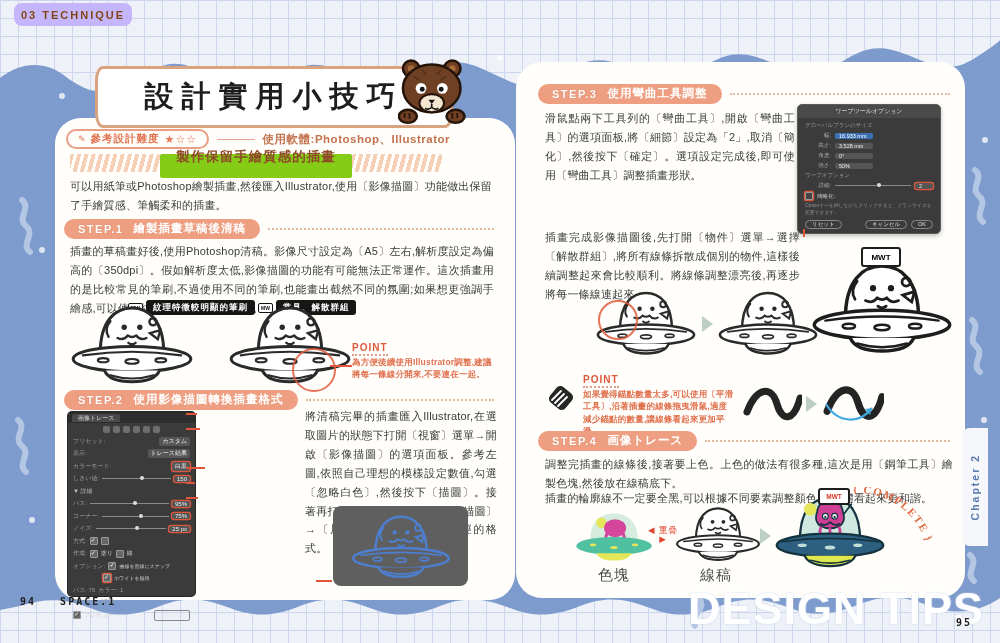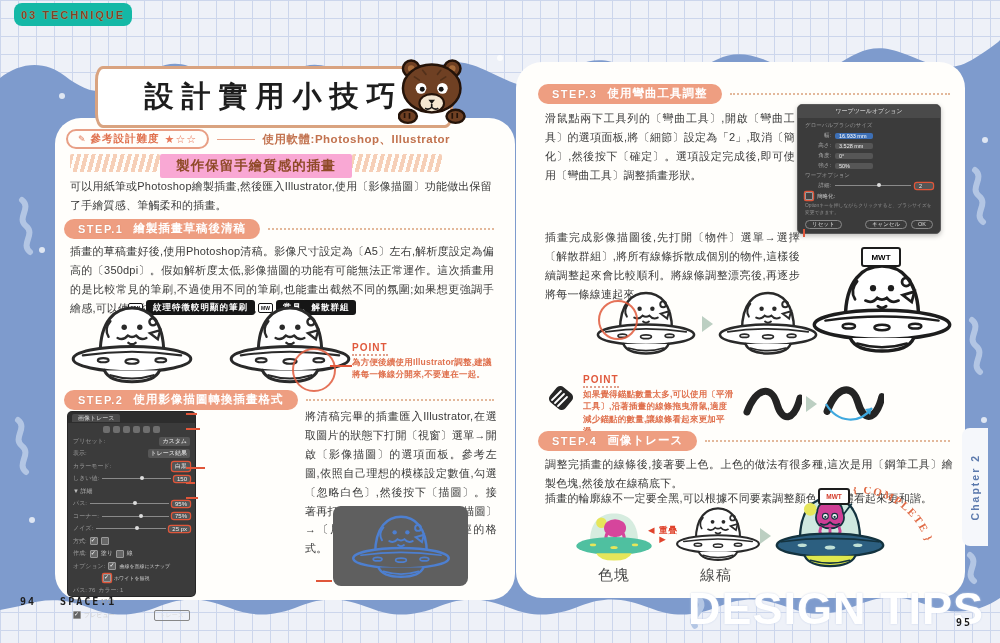--- a/index.html
+++ b/index.html
@@ -5,37 +5,37 @@
   html,body{margin:0;padding:0}
   body{width:1000px;height:643px;position:relative;overflow:hidden;
        font-family:"Liberation Sans","DejaVu Sans",sans-serif;
        background-color:#eef1f8;
        background-image:linear-gradient(to right,#ccd6ec 1px,transparent 1px),
                         linear-gradient(to bottom,#ccd6ec 1px,transparent 1px);
        background-size:18px 18px;}
   .abs{position:absolute}
   .card{position:absolute;background:#fffefb;border-radius:26px}
   
-  .chap-badge{position:absolute;left:14px;top:3px;width:118px;height:23px;background:#14b8a6;border-radius:8px;
+  .chap-badge{position:absolute;left:14px;top:3px;width:118px;height:23px;background:#c4b5fd;border-radius:8px;
       display:flex;align-items:center;justify-content:center;color:#7c4426;font-weight:800;font-size:11px;letter-spacing:2px;
       text-shadow:0 0 1px #e8c9a8}
   .title-banner{position:absolute;left:95px;top:66px;width:352px;height:56px;background:#fff;border:3px solid #d9a380;
       border-radius:8px/14px;display:flex;align-items:center;justify-content:center;z-index:5}
   .title-banner span{font-size:29px;font-weight:800;color:#1d1d1d;letter-spacing:8px}
   
   .diff-row{position:absolute;left:66px;top:129px;width:384px;display:flex;align-items:center;gap:8px;z-index:6}
   .diff-pill{border:2px solid #e89f85;border-radius:12px;padding:1px 10px;display:flex;align-items:center;gap:5px}
   .diff-pill .lab{color:#e0714e;font-size:10.5px;font-weight:bold;letter-spacing:1px}
   .diff-pill .stars{color:#e8795a;font-size:11px;letter-spacing:1px}
   .diff-line{flex:1;border-top:1.5px solid #e8a188;height:0;max-width:120px}
   .software{color:#c2724e;font-size:11.5px;font-weight:bold;letter-spacing:.5px}
   
   .ribbon{position:absolute;left:70px;top:154px;width:372px;height:18px;display:flex;align-items:stretch;z-index:6}
   .rib-side{flex:1;background:repeating-linear-gradient(105deg,#f6cfb7 0 4px,#fffefb 4px 7px);border-radius:2px}
-  .rib-center{background:#f9a8d4;display:flex;align-items:center;padding:12px 16px;border-radius:2px}
+  .rib-center{background:#84cc16;display:flex;align-items:flex-end;padding:12px 16px;border-radius:2px}
   .rib-center span{font-size:13.5px;font-weight:800;color:#8f4a28;letter-spacing:1px}
   
   .body{font-size:11px;line-height:1.72;color:#3a3a3a;letter-spacing:.2px;text-align:justify}
   .steprow{position:absolute;display:flex;align-items:center;gap:8px}
   .step-badge{background:#ee9e81;border-radius:12px;padding:2px 14px 3px;display:flex;align-items:center;gap:10px;white-space:nowrap}
   .step-badge .num{color:#fff;font-weight:800;font-size:11px;letter-spacing:1.5px;text-shadow:0 0 1px #c96f4e}
   .step-badge .ttl{color:#fff;font-weight:800;font-size:11.5px;letter-spacing:1px}
   .dotline{flex:1;border-top:2px dotted #e3b89b;height:0}
   .orange-ann{position:absolute;color:#e0593c;font-weight:bold;font-size:9px;line-height:1.35;letter-spacing:.5px}
   .point-title{color:#e0593c;font-weight:800;font-size:10px;letter-spacing:1px;border-bottom:2px dotted #e0a08c;display:inline-block;padding-bottom:1px}
@@ -74,21 +74,21 @@
   .d-btns{display:flex;gap:4px;margin-top:4px}
   .d-btn{border:1px solid #888;border-radius:6px;padding:0 6px;color:#ddd}
   
   .trace-img{position:absolute;background:#5f5f5f;border-radius:8px;z-index:6;display:flex;align-items:center;justify-content:center}
   .ufo-cap{position:absolute;background:#fff;border:2.5px solid #1d1d1d;border-radius:3px;display:flex;align-items:center;justify-content:center;font-weight:800;z-index:7}
   .arrow-r{position:absolute;width:0;height:0;border-left:11px solid #bccfc2;border-top:8px solid transparent;border-bottom:8px solid transparent;z-index:6}
   .chapter-tab{position:absolute;left:962px;top:428px;width:26px;height:118px;background:#f5f7fb;border-radius:8px 0 0 8px;display:flex;align-items:center;justify-content:center;z-index:4}
   .chapter-tab span{writing-mode:vertical-rl;transform:rotate(180deg);color:#5b79ad;font-weight:800;font-size:10.5px;letter-spacing:2px}
   .design-tips{position:absolute;left:688px;top:583px;font-size:45px;font-weight:800;color:#fff;letter-spacing:1px;z-index:8;text-shadow:0 0 2px #c7d2e8}
   .footer-txt{position:absolute;color:#1d1d1d;font-family:"DejaVu Sans Mono","Liberation Mono",monospace;font-weight:bold;font-size:10px;letter-spacing:2px;z-index:8}
-  .overlap{color:#e0432c;font-weight:700;font-size:8.5px;letter-spacing:1px}
+  .overlap{color:#e0432c;font-weight:400;font-size:8.5px;letter-spacing:1px}
   .small-lab{position:absolute;font-size:15px;color:#4a4a4a;letter-spacing:1px;z-index:6}
 </style>
 </head>
 <body>
 
 <svg width="0" height="0" style="position:absolute">
   <defs>
     <symbol id="ufoSym" viewBox="0 0 220 160">
       <g stroke="currentColor" stroke-linecap="round" fill="none">
         <path d="M57,96 C57,40 83,20 110,20 C137,20 163,40 163,96" fill="var(--ufill,#fff)" stroke-width="5"></path>

